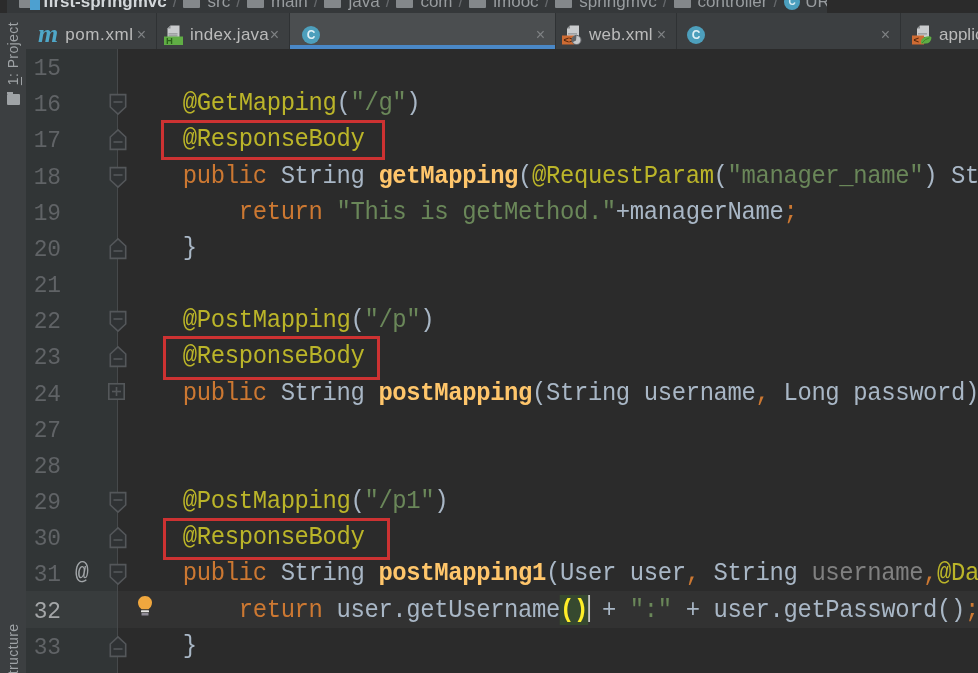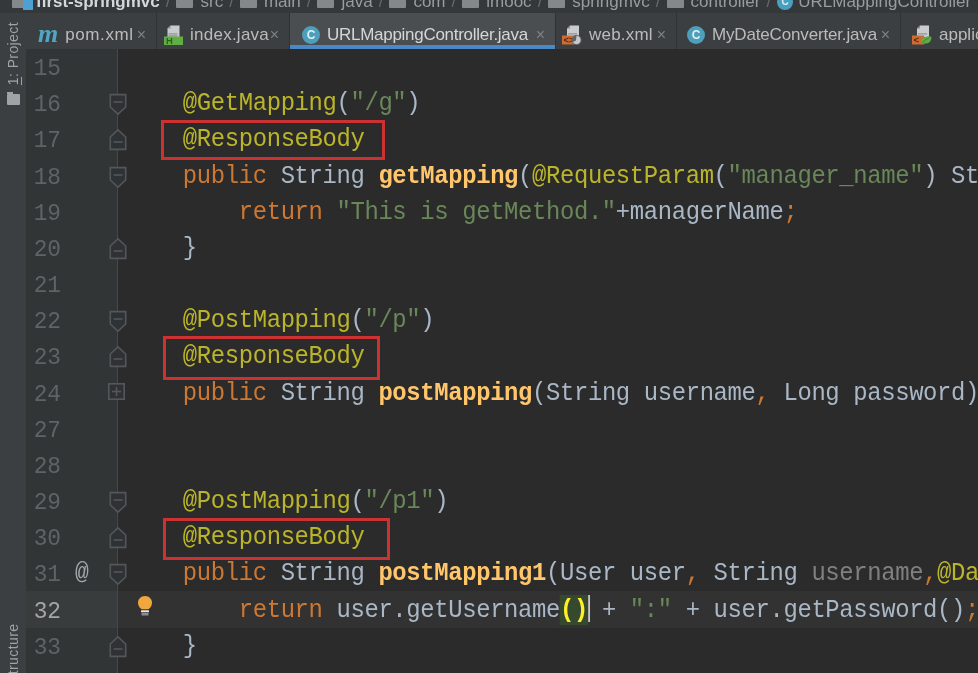--- a/index.html
+++ b/index.html
@@ -1,21 +1,21 @@
 <!DOCTYPE html>
 <html><head>
 <meta charset="utf-8">
 <style>
   * { margin:0; padding:0; box-sizing:border-box; }
   html,body { width:978px; height:673px; overflow:hidden; background:#2b2b2b;
     font-family:"Liberation Sans", sans-serif; }
   #stage { position:relative; width:978px; height:673px; overflow:hidden; }
 
   
-  #crumb { position:absolute; left:0; top:0; width:978px; height:13px;
+  #crumb { position:absolute; left:7px; top:0; width:820px; height:13px;
     background:#35383a; overflow:hidden; }
   #crumbin { position:absolute; left:12px; top:-10px; height:23px; display:flex;
     align-items:center; white-space:nowrap; font-size:17px; color:#989c9f; }
   .cfold { display:inline-block; width:17px; height:13px; background:#84888b;
     border-radius:1px; position:relative; margin:0 7px 0 0; flex:none; }
   .cfold:before { content:""; position:absolute; left:0; top:-3px; width:7px; height:3px;
     background:#84888b; border-radius:1px 1px 0 0; }
   .bluebox { position:absolute; right:-4px; bottom:-2px; width:10px; height:12px; background:#4da0d0; }
   .csep { color:#66696c; padding:0 6px; }
   .cfirst { color:#d3d7da; font-weight:bold; }
@@ -115,39 +115,37 @@
             <rect x="4.5" y="8.2" width="9" height="1.3" fill="#94979a"></rect>
             <rect x="4.5" y="10.2" width="9" height="1.3" fill="#94979a"></rect>
             <rect x="0" y="11.5" width="19" height="8.5" fill="#60ae45"></rect>
             <text x="2" y="18.8" font-size="9.5" font-weight="bold" fill="#2a631a" font-family="Liberation Sans, sans-serif">H</text>
           </svg></span>
         <span style="letter-spacing:0.25px">index.java</span>
         <span class="x">×</span>
       </div>
     <div class="tab active" style="width:266px; padding-left:12px;">
         <span class="ticon cico">C</span>
-        <span style="letter-spacing:-0.28px">URLMappingController.java</span>
         <span class="x">×</span>
       </div>
     <div class="tab" style="width:121px; padding-left:6px;">
         <span class="ticon" style="width:20px;height:20px;"><svg width="20" height="20" viewBox="0 0 20 20">
             <path d="M8 0.5 H17 V12 H5 V3.5 Z" fill="#c9cbcd"></path>
             <path d="M8 0.5 V3.5 H5 Z" fill="#888b8d"></path>
             <rect x="6" y="8.2" width="9" height="1.3" fill="#94979a"></rect>
             <rect x="0" y="10.5" width="12" height="9" fill="#ce6b33"></rect>
             <text x="1.5" y="17.8" font-size="9.5" font-weight="bold" fill="#53270c" font-family="Liberation Sans, sans-serif">&lt;&gt;</text>
             <circle cx="14.5" cy="15" r="4.6" fill="#c6c8ca" stroke="#606366" stroke-width="1"></circle>
             <path d="M14.5 10.4 A4.6 4.6 0 0 0 10.5 17.3 L 14 15.5 Z" fill="#606366"></path>
           </svg></span>
         <span style="letter-spacing:0.2px">web.xml</span>
         <span class="x">×</span>
       </div>
     <div class="tab" style="width:224px; padding-left:10px;">
         <span class="ticon cico">C</span>
-        <span style="letter-spacing:-0.16px">MyDateConverter.java</span>
         <span class="x">×</span>
       </div>
     <div class="tab" style="width:77px; padding-left:11px; border-right:none;">
         <span class="ticon" style="width:20px;height:20px;"><svg width="20" height="20" viewBox="0 0 20 20">
             <path d="M8 0.5 H17 V12 H5 V3.5 Z" fill="#c9cbcd"></path>
             <path d="M8 0.5 V3.5 H5 Z" fill="#888b8d"></path>
             <rect x="6" y="8.2" width="9" height="1.3" fill="#94979a"></rect>
             <rect x="0" y="10.5" width="12" height="9" fill="#ce6b33"></rect>
             <text x="1.5" y="17.8" font-size="9.5" font-weight="bold" fill="#53270c" font-family="Liberation Sans, sans-serif">&lt;</text>
             <path d="M9 18.5 Q8.5 13.5 13 12 Q18 10.5 19.5 12.5 Q19 18.5 13.5 18.5 Q10.5 18.8 9 18.5 Z" fill="#5dad43"></path>

